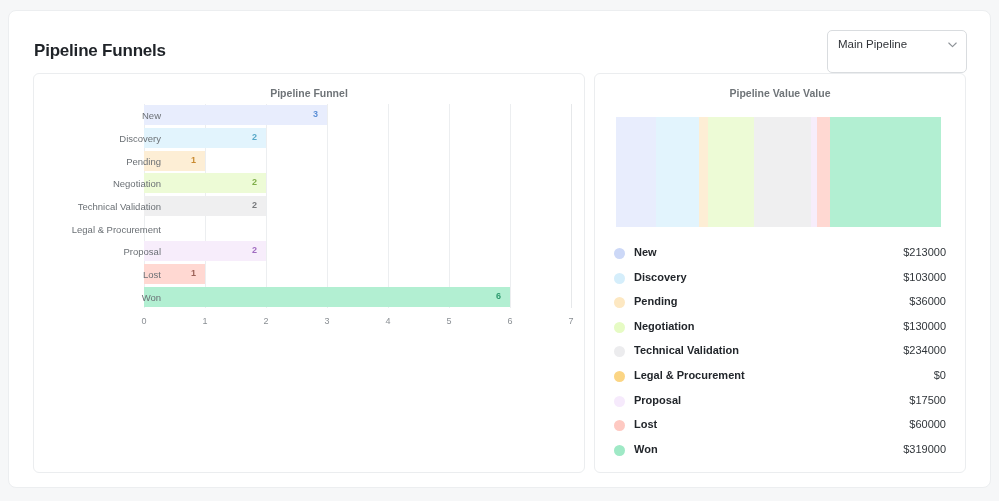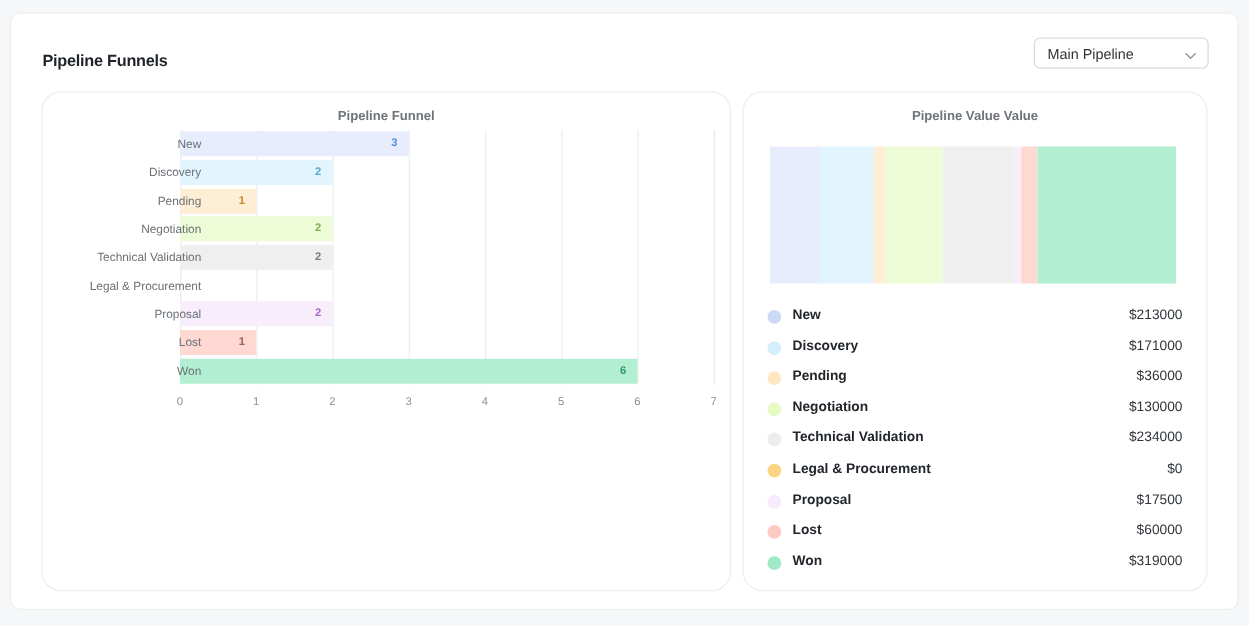--- a/index.html
+++ b/index.html
@@ -19,29 +19,29 @@
     border-radius: 8px;
   }
   
   .header {
     position: absolute;
     left: 0; top: 0; right: 0; height: 62px;
   }
   .page-title {
     position: absolute;
     left: 25px; top: 30px;
-    font-size: 13px;
+    font-size: 17px;
     font-weight: 700;
     color: #1f2328;
     letter-spacing: -0.2px;
   }
   .pipeline-select {
     position: absolute;
     right: 23px; top: 19px;
-    width: 140px; height: 25px;
+    width: 140px; height: 43px;
     background: #fff;
     border: 1px solid #d9dcdf;
     border-radius: 5px;
     cursor: pointer;
   }
   .pipeline-select .sel-label {
     position: absolute;
     left: 10px; top: 7px;
     font-size: 11.5px;
     color: #303338;
@@ -59,21 +59,21 @@
     left: 24px; top: 62px;
     right: 24px;
     height: 400px;
   }
   .card {
     position: absolute;
     top: 0;
     height: 400px;
     background: #fff;
     border: 1px solid #ebedef;
-    border-radius: 16px;
+    border-radius: 6px;
     padding-left: 45px;
   }
   .card-left { left: 0; width: 552px; }
   .card-right { right: 0; width: 372px; }
   .card-title {
     position: absolute;
     left: 0; right: 0; top: 13px;
     text-align: center;
     font-size: 10.5px;
     font-weight: 700;
@@ -287,21 +287,21 @@
 
       <div class="legend" id="legend">
           <div class="legend-row">
             <span class="dot" style="background: rgb(204, 216, 247);"></span>
             <span class="leg-name">New</span>
             <span class="leg-val">$213000</span>
           </div>
           <div class="legend-row">
             <span class="dot" style="background: rgb(213, 238, 251);"></span>
             <span class="leg-name">Discovery</span>
-            <span class="leg-val">$171000</span>
+            <span class="leg-val">$103000</span>
           </div>
           <div class="legend-row">
             <span class="dot" style="background: rgb(253, 232, 194);"></span>
             <span class="leg-name">Pending</span>
             <span class="leg-val">$36000</span>
           </div>
           <div class="legend-row">
             <span class="dot" style="background: rgb(230, 251, 196);"></span>
             <span class="leg-name">Negotiation</span>
             <span class="leg-val">$130000</span>

